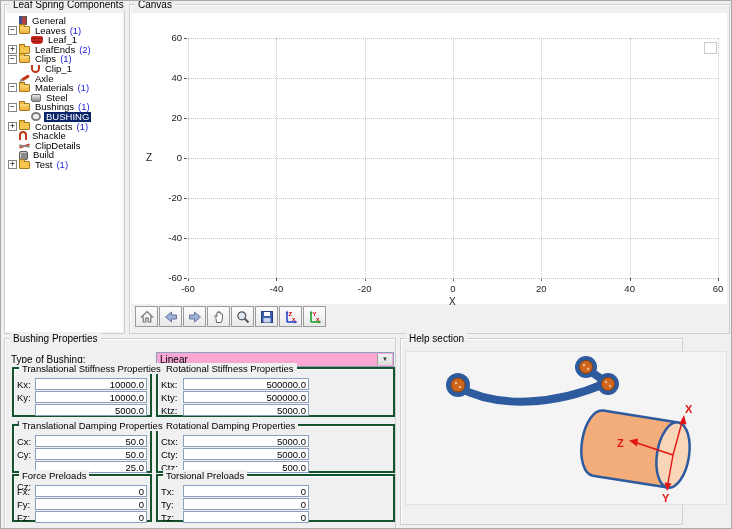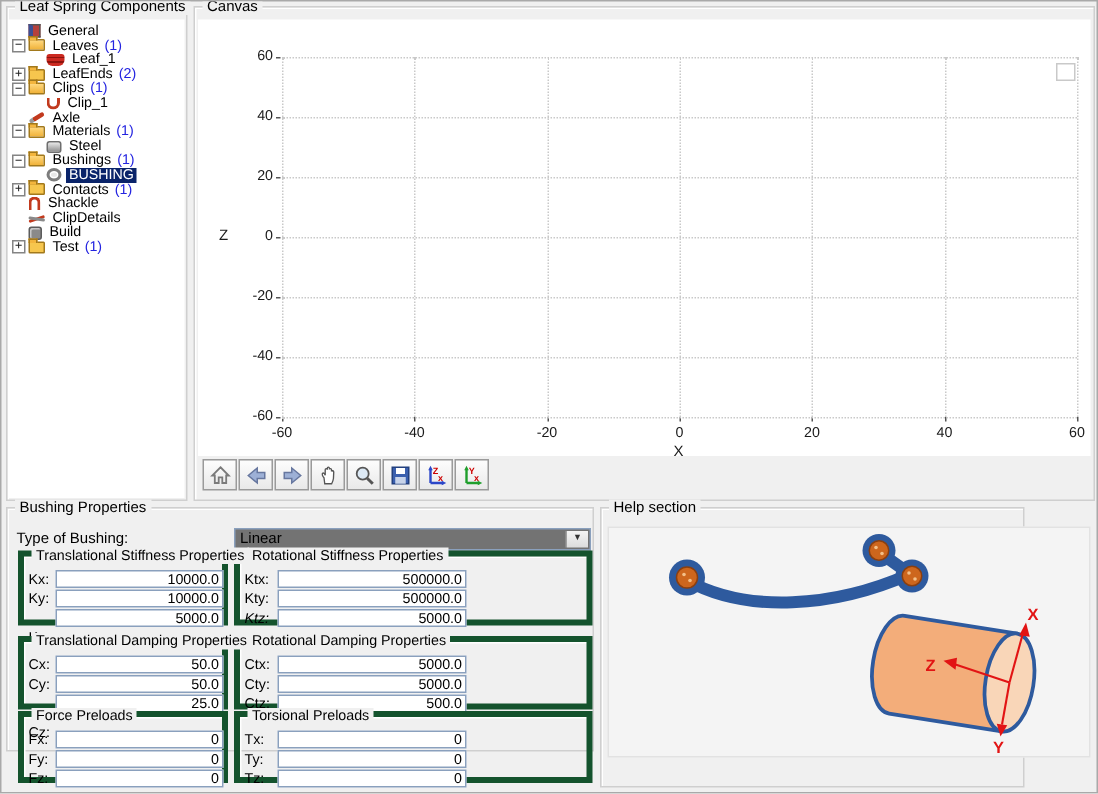--- a/index.html
+++ b/index.html
@@ -41,24 +41,24 @@
   .ztickmark{position:absolute;height:0;width:3px;border-top:1px solid #555;left:52px;}
   .xticklab{position:absolute;width:34px;text-align:center;top:270px;font-size:9.5px;color:#1a1a1a;}
   .zticklab{position:absolute;width:42px;text-align:right;font-size:9.5px;color:#1a1a1a;}
   .axlab{position:absolute;font-size:10px;color:#1a1a1a;}
   .legendbox{position:absolute;left:572px;top:29px;width:11px;height:10px;border:1px solid #c9c9c9;background:#fff;}
   .mpl-toolbar{position:absolute;left:5px;top:301px;display:flex;gap:1px;}
   .tbtn{width:23px;height:21px;border:1px solid #9a9a9a;background:linear-gradient(180deg,#fdfdfd,#e9e9e9);display:flex;align-items:center;justify-content:center;box-sizing:border-box;padding:0;}
   .tbtn svg{display:block;}
   
   .flabel{position:absolute;font-size:10px;}
-  .combo{position:absolute;left:151px;top:13px;width:238px;height:15px;background:#737373;border:1px solid #8aa0bd;box-sizing:border-box;}
+  .combo{position:absolute;left:151px;top:13px;width:238px;height:15px;background:#f9a8d4;border:1px solid #8aa0bd;box-sizing:border-box;}
   .combo .ctext{position:absolute;left:3px;top:1px;font-size:10px;line-height:12px;}
   .combo .carrow{position:absolute;right:1px;top:1px;bottom:1px;width:14px;background:linear-gradient(180deg,#f4f4f4,#dcdcdc);border-left:1px solid #a0a0a0;font-size:6px;color:#333;text-align:center;line-height:11px;}
-  .fgrp{position:absolute;border:4px solid #14532d;box-shadow:inset 1px 1px 0 #fff;box-sizing:border-box;}
+  .fgrp{position:absolute;border:2px solid #14532d;box-shadow:inset 1px 1px 0 #fff;box-sizing:border-box;}
   .fgrp .rows{position:absolute;left:2px;top:9px;right:2px;}
   .frow{display:flex;align-items:center;height:12px;margin-bottom:1px;}
   .frow .lab{flex:none;font-size:9.5px;padding-left:1px;}
   .frow input{flex:none;height:12px;border:1px solid #8aa0bd;background:#fff;font-family:"Liberation Sans","DejaVu Sans",sans-serif;font-size:9.5px;text-align:right;padding:0 2px;box-sizing:border-box;margin-left:2px;}
   
   .illus{position:absolute;left:4px;top:12px;width:320px;height:152px;background:#f4f4f4;border:1px solid #e2e2e2;}
 </style>
 </head>
 <body>
 
@@ -275,21 +275,21 @@
               <path d="M4 1.5 L2.5 4.5 L5.5 4.5 Z" fill="#1f9e2c"></path>
               <path d="M14.5 13 L11.5 11.5 L11.5 14.5 Z" fill="#1f9e2c"></path>
               <text x="5.5" y="7" font-size="6" font-weight="bold" fill="#cc0000" font-family="Liberation Sans, sans-serif">Y</text>
               <text x="9" y="11.5" font-size="6" font-weight="bold" fill="#cc0000" font-family="Liberation Sans, sans-serif">x</text>
             </svg>
           </span>
         </button>
       </div>
   </div>
 
-  <div class="grp" style="left:3px;top:337px;width:392px;height:163px;padding-left:48px;">
+  <div class="grp" style="left:3px;top:337px;width:392px;height:191px;padding-left:48px;">
     <span class="gtitle">Bushing Properties</span>
     <span class="flabel" style="left:6px;top:15px;">Type of Bushing:</span>
     <div class="combo">
       <span class="ctext">Linear</span>
       <span class="carrow">▼</span>
     </div>
     <div id="fgroups">
         <div class="fgrp" style="left: 7px; top: 28px; width: 140px; height: 50px;">
           <span class="gtitle" style="font-size: 9.5px;">Translational Stiffness Properties</span>
           <div class="rows">
@@ -312,21 +312,21 @@
           <div class="rows">
             <div class="frow">
               <span class="lab" style="width: 20px;">Ktx:</span>
               <input type="text" value="500000.0" style="width: 126px;">
             </div>
             <div class="frow">
               <span class="lab" style="width: 20px;">Kty:</span>
               <input type="text" value="500000.0" style="width: 126px;">
             </div>
             <div class="frow">
-              <span class="lab" style="width: 20px; font-style: italic;">Ktz:</span>
+              <span class="lab" style="width: 20px;">Ktz:</span>
               <input type="text" value="5000.0" style="width: 126px;">
             </div>
           </div>
         </div>
         <div class="fgrp" style="left: 7px; top: 85px; width: 140px; height: 49px;">
           <span class="gtitle" style="font-size: 9.5px;">Translational Damping Properties</span>
           <div class="rows">
             <div class="frow">
               <span class="lab" style="width: 16px;">Cx:</span>
               <input type="text" value="50.0" style="width: 112px;">

